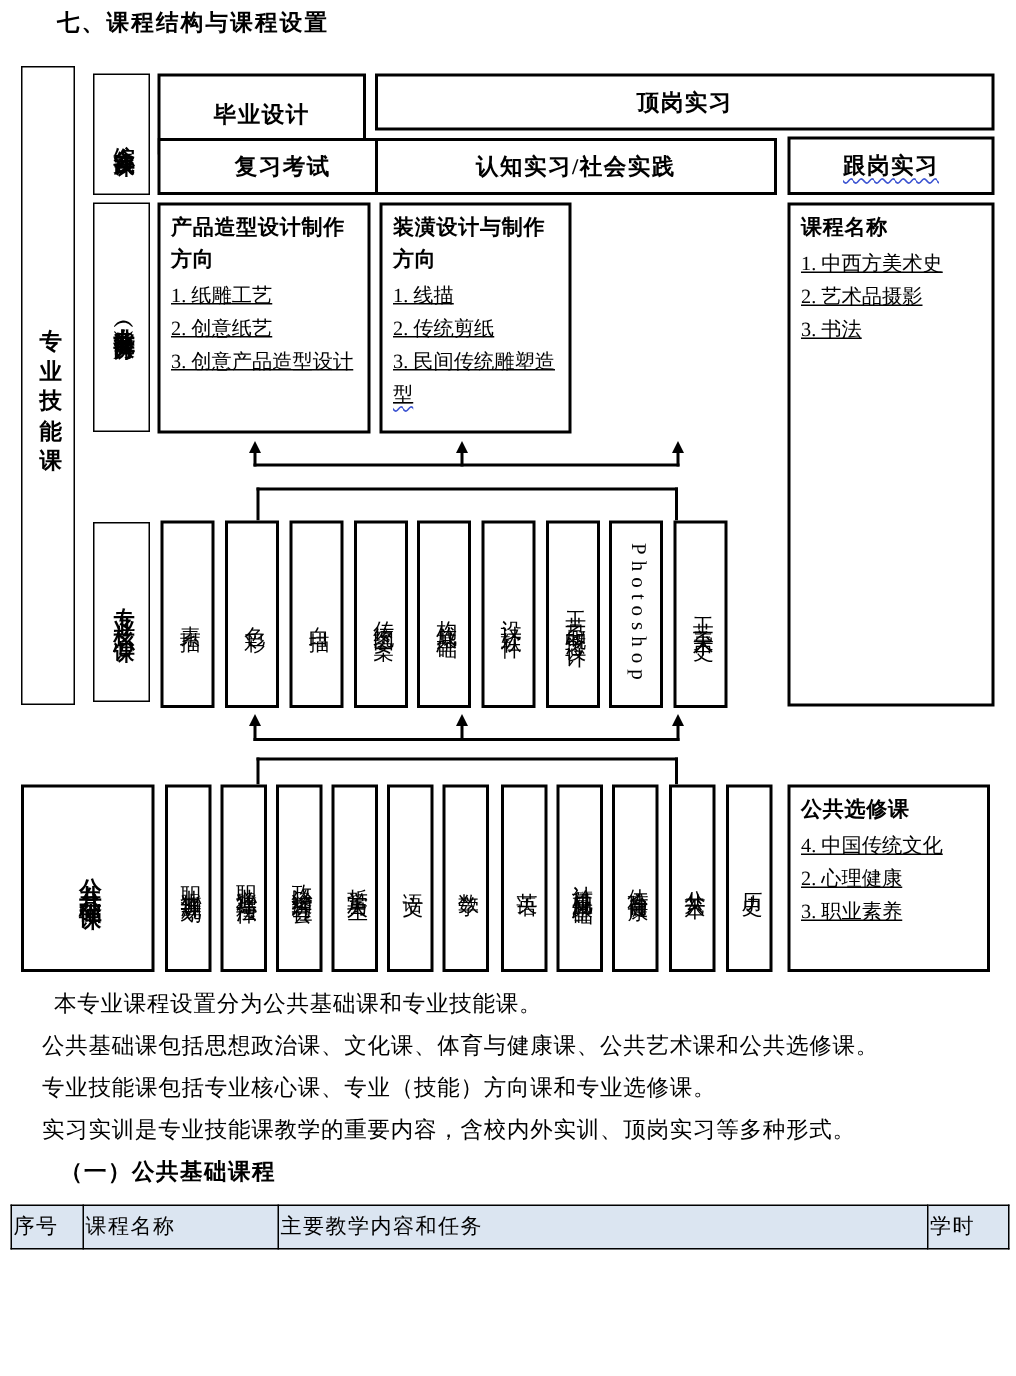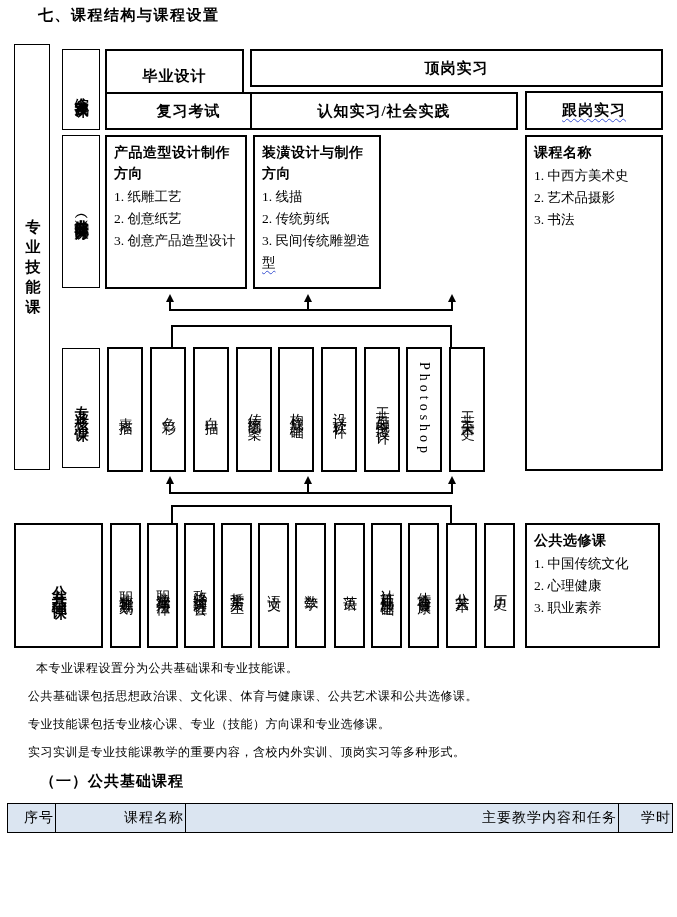--- a/index.html
+++ b/index.html
@@ -7,37 +7,37 @@
         font-family:"Liberation Serif","DejaVu Serif",serif;color:#000;}
   
   .bx{position:absolute;box-sizing:border-box;border:2px solid #000;background:#fff;}
   .bx1{border-width:1px;}
   .flexc{display:flex;align-items:center;justify-content:center;}
   .vtext{writing-mode:vertical-rl;font-size:14px;line-height:1.05;}
   .bold{font-weight:bold;}
   .tbox{font-size:15px;font-weight:bold;letter-spacing:1px;}
   
   .cbox-title{font-weight:bold;font-size:14px;line-height:21px;padding:5px 7px 1px 7px;letter-spacing:0.5px;}
-  .box-list{font-size:13.5px;line-height:22px;padding:1px 7px 0 7px;}
+  .box-list{font-size:13.5px;line-height:22px;padding:1px 7px 0 7px;text-decoration:underline;}
   .wavy{text-decoration:underline;text-decoration-style:wavy;text-decoration-color:#3b53d1;
         text-decoration-thickness:1px;text-underline-offset:3px;}
   
   .hline{position:absolute;height:2px;background:#000;}
   .vline{position:absolute;width:2px;background:#000;}
   .arrow-up{position:absolute;width:0;height:0;border-left:4px solid transparent;
             border-right:4px solid transparent;border-bottom:8px solid #000;}
   
   .doc-title{position:absolute;left:38px;top:6px;font-size:15px;font-weight:bold;letter-spacing:1.5px;}
-  .para{position:absolute;left:28px;font-size:12px;letter-spacing:0.5px;white-space:nowrap;}
+  .para{position:absolute;left:28px;font-size:15px;letter-spacing:0.5px;white-space:nowrap;}
   .sec-head{position:absolute;left:40px;top:772px;font-size:15px;font-weight:bold;letter-spacing:1px;}
   
   .tbl{position:absolute;left:7px;top:803px;width:665px;border-collapse:collapse;
        table-layout:fixed;font-size:14px;}
   .tbl th,.tbl td{border:1px solid #000;box-sizing:border-box;vertical-align:middle;}
-  .tbl th{background:#dbe5f1;height:29px;font-weight:normal;text-align:right;letter-spacing:1px;}
+  .tbl th{background:#dbe5f1;height:29px;font-weight:normal;text-align:left;letter-spacing:1px;}
 </style>
 </head>
 <body>
 
 <div class="page">
 
   <div class="doc-title">七、课程结构与课程设置</div>
 
   <div class="bx bx1 flexc" style="left:14px;top:44px;width:36px;height:426px;">
     <span class="vtext bold" style="font-size:15px;letter-spacing:20px;">专业技能课</span>
@@ -187,21 +187,21 @@
         <span class="vtext" style="letter-spacing: 2px;">公共艺术</span>
       </div>
       <div class="bx flexc" style="left: 484px; top: 523px; width: 31px; height: 125px;">
         <span class="vtext" style="letter-spacing: 2px;">历史</span>
       </div>
     </div>
 
   <div class="bx" style="left:525px;top:523px;width:135px;height:125px;">
     <div class="cbox-title">公共选修课</div>
     <div class="box-list">
-        <div class="li">1. 中国传统文化</div>
+        <div class="li">4. 中国传统文化</div>
         <div class="li">2. 心理健康</div>
         <div class="li">3. 职业素养</div>
       </div>
   </div>
 
   <div class="para" style="top:660px;left:36px;">本专业课程设置分为公共基础课和专业技能课。</div>
   <div class="para" style="top:688px;">公共基础课包括思想政治课、文化课、体育与健康课、公共艺术课和公共选修课。</div>
   <div class="para" style="top:716px;">专业技能课包括专业核心课、专业（技能）方向课和专业选修课。</div>
   <div class="para" style="top:744px;">实习实训是专业技能课教学的重要内容，含校内外实训、顶岗实习等多种形式。</div>
 

